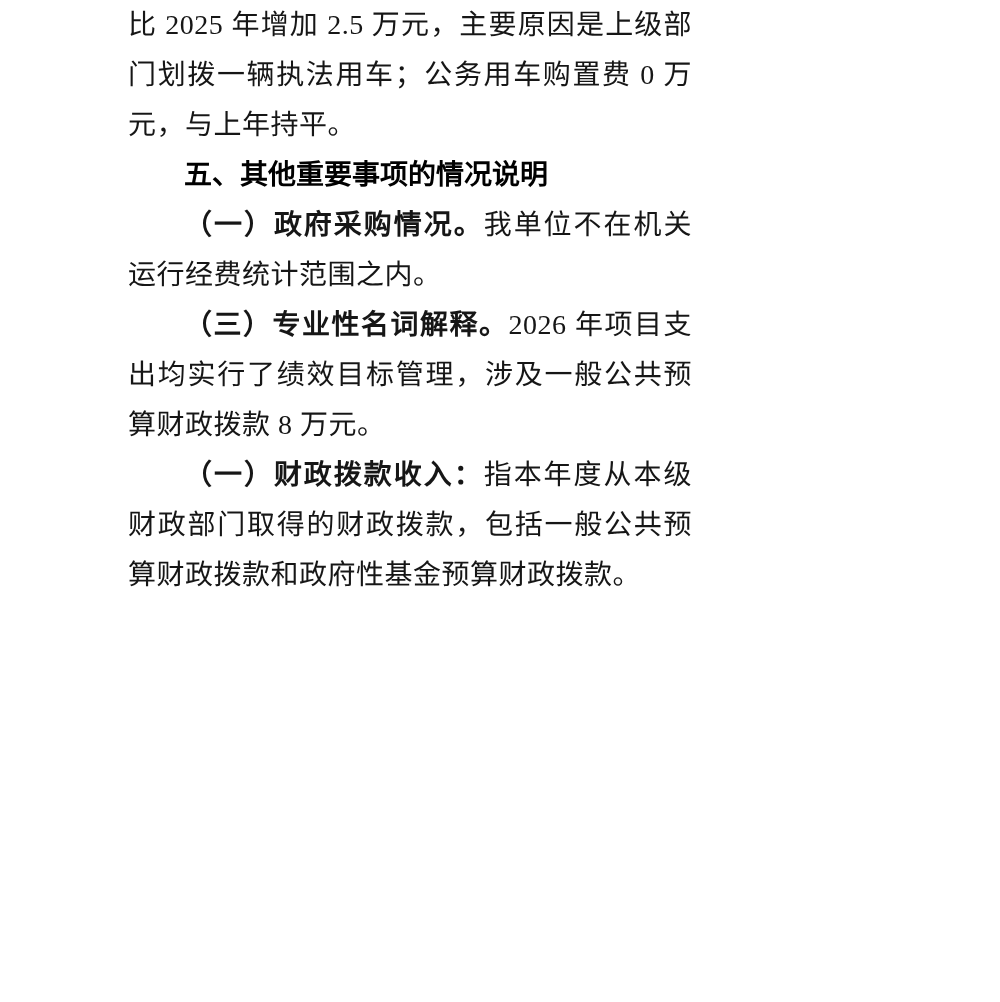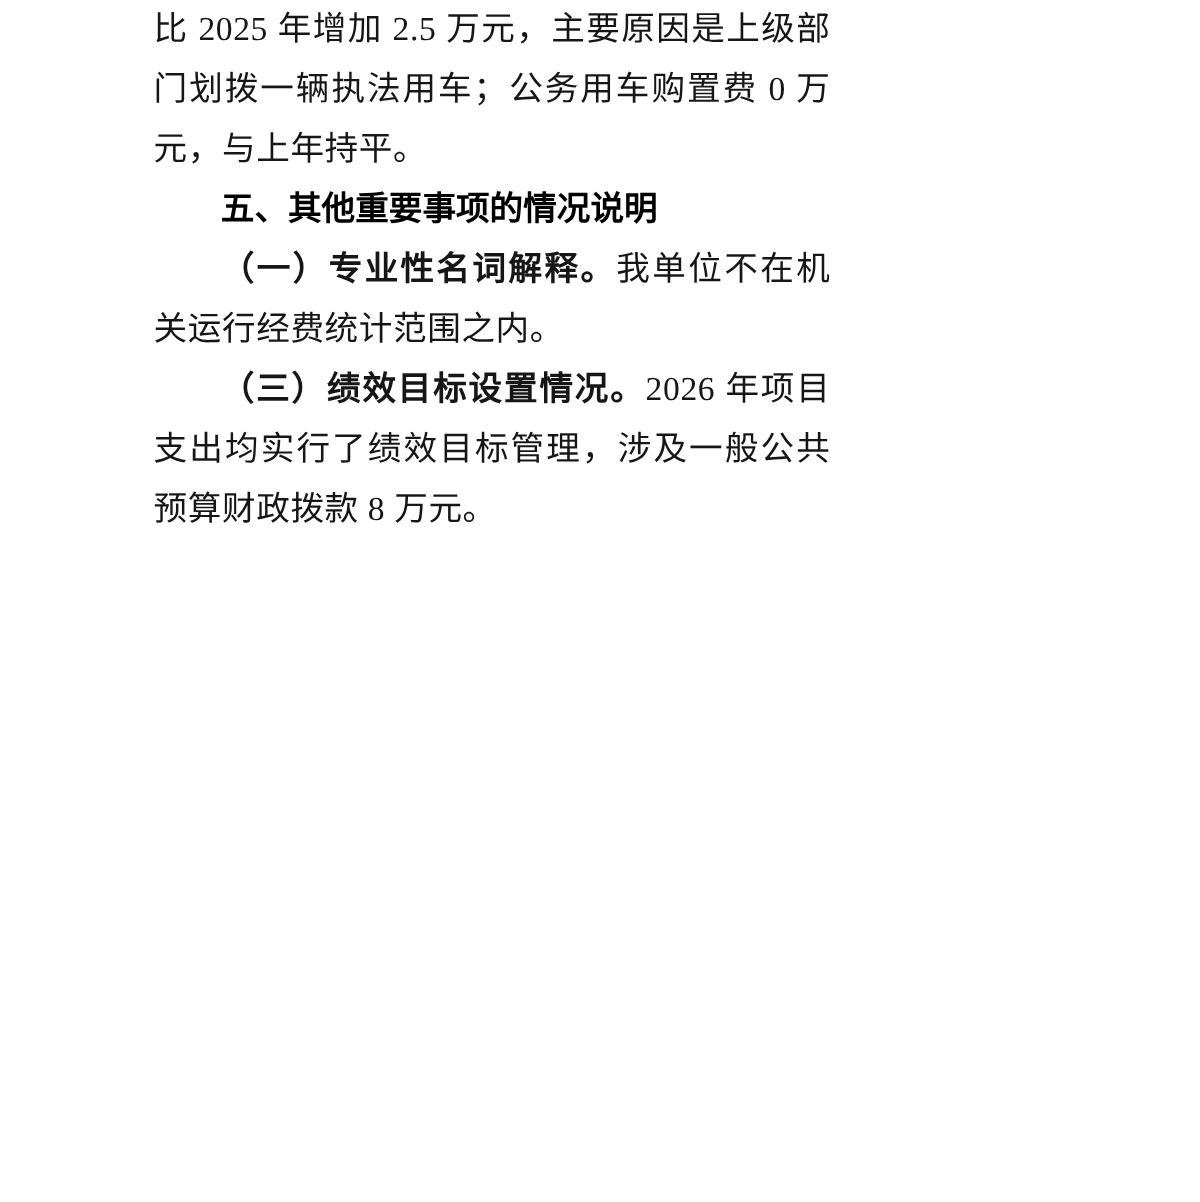--- a/index.html
+++ b/index.html
@@ -34,37 +34,38 @@
   }
   .para .lead {
     font-weight: bold;
   }
   .section-heading {
     margin: 0;
     font-size: 28px;
     line-height: 50px;
     text-indent: 2em;
     font-weight: bold;
-    font-family: Liberation Serif, serif;
+    font-family: Liberation Sans, sans-serif;
     color: #000000;
     text-align: left;
   }
 </style>
 </head>
 <body>
 
 <div class="doc-page">
 
   <p class="para"><span>比 2025 年增加 2.5 万元，主要原因是上级部门划拨一辆执法用车；公务用车购置费 0 万元，与上年持平。</span></p>
 
   <h2 class="section-heading">五、其他重要事项的情况说明</h2>
 
-  <p class="para indent"><span class="lead">（一）专业性名词解释。</span><span>我单位不在机关运行经费统计范围之内。</span></p>
+  <p class="para indent"><span class="lead">（一）政府采购情况。</span><span>我单位不在机关运行经费统计范围之内。</span></p>
 
 
-  <p class="para indent"><span class="lead">（三）绩效目标设置情况。</span><span>2026 年项目支出均实行了绩效目标管理，涉及一般公共预算财政拨款 8 万元。</span></p>
+  <p class="para indent"><span class="lead">（三）专业性名词解释。</span><span>2026 年项目支出均实行了绩效目标管理，涉及一般公共预算财政拨款 8 万元。</span></p>
 
 
 
+  <p class="para indent"><span class="lead">（一）财政拨款收入：</span><span>指本年度从本级财政部门取得的财政拨款，包括一般公共预算财政拨款和政府性基金预算财政拨款。</span></p>
 
   <p class="para indent"></p>
 
 </div>
 
 </body></html>

